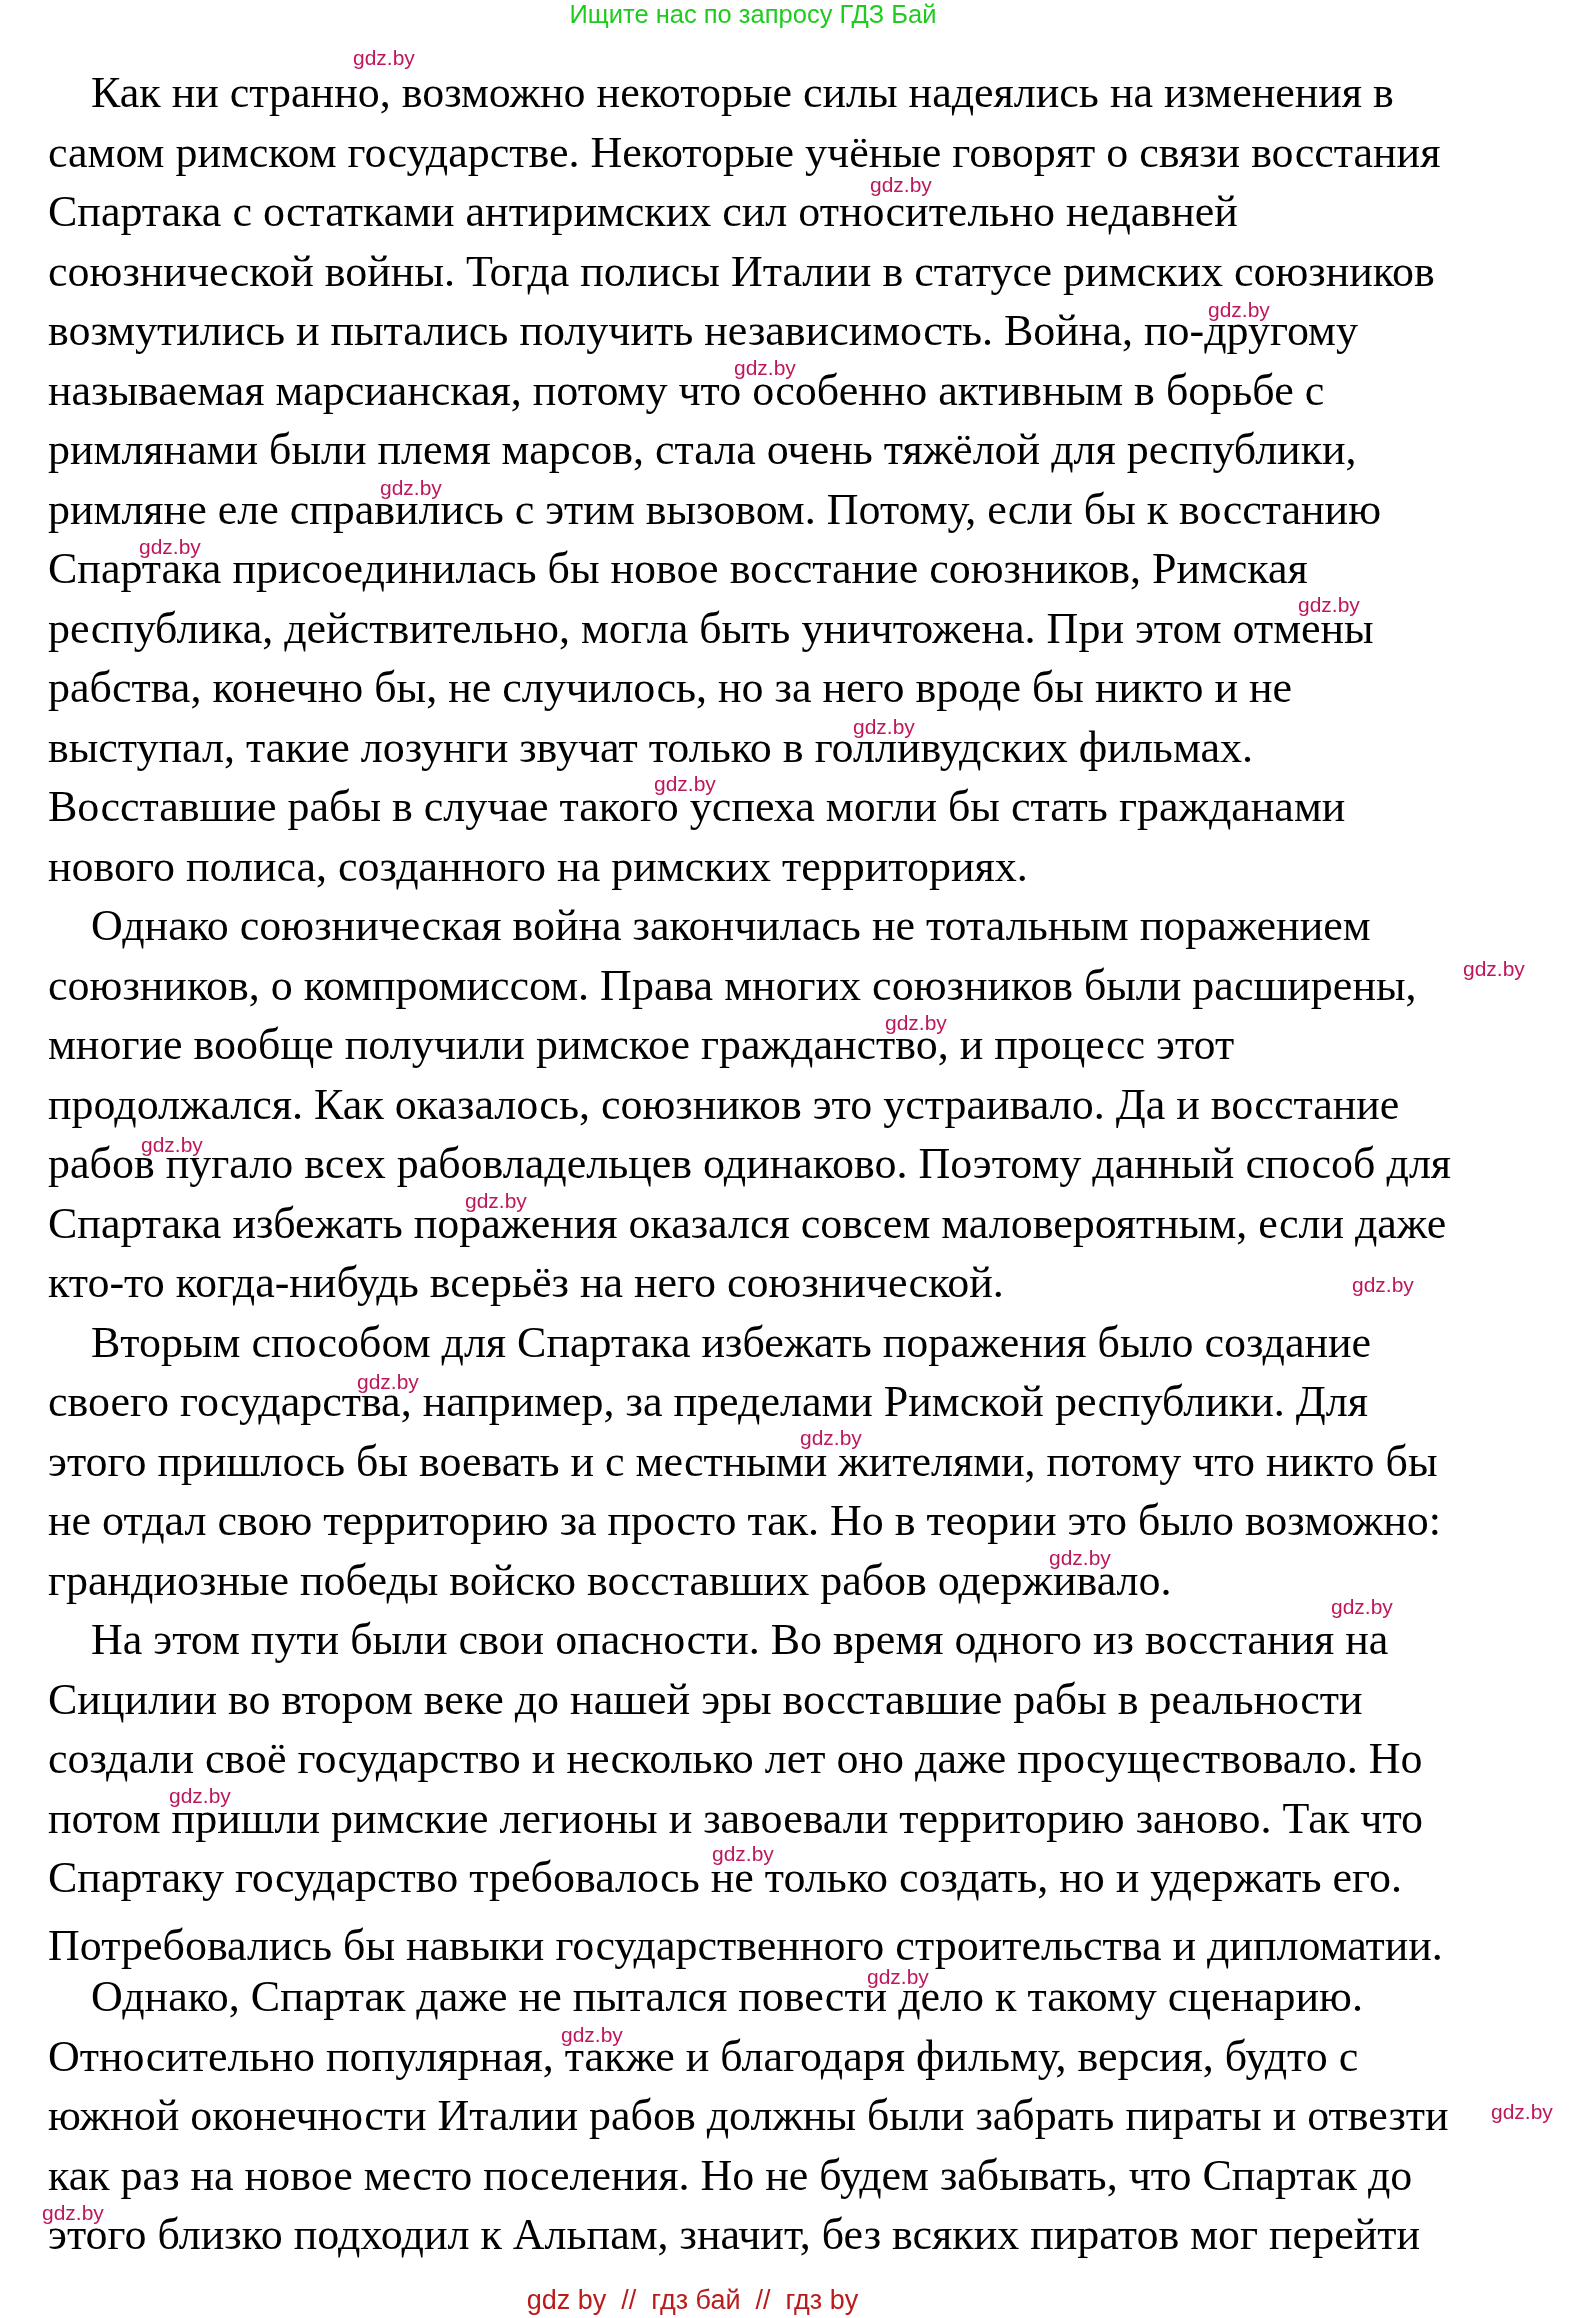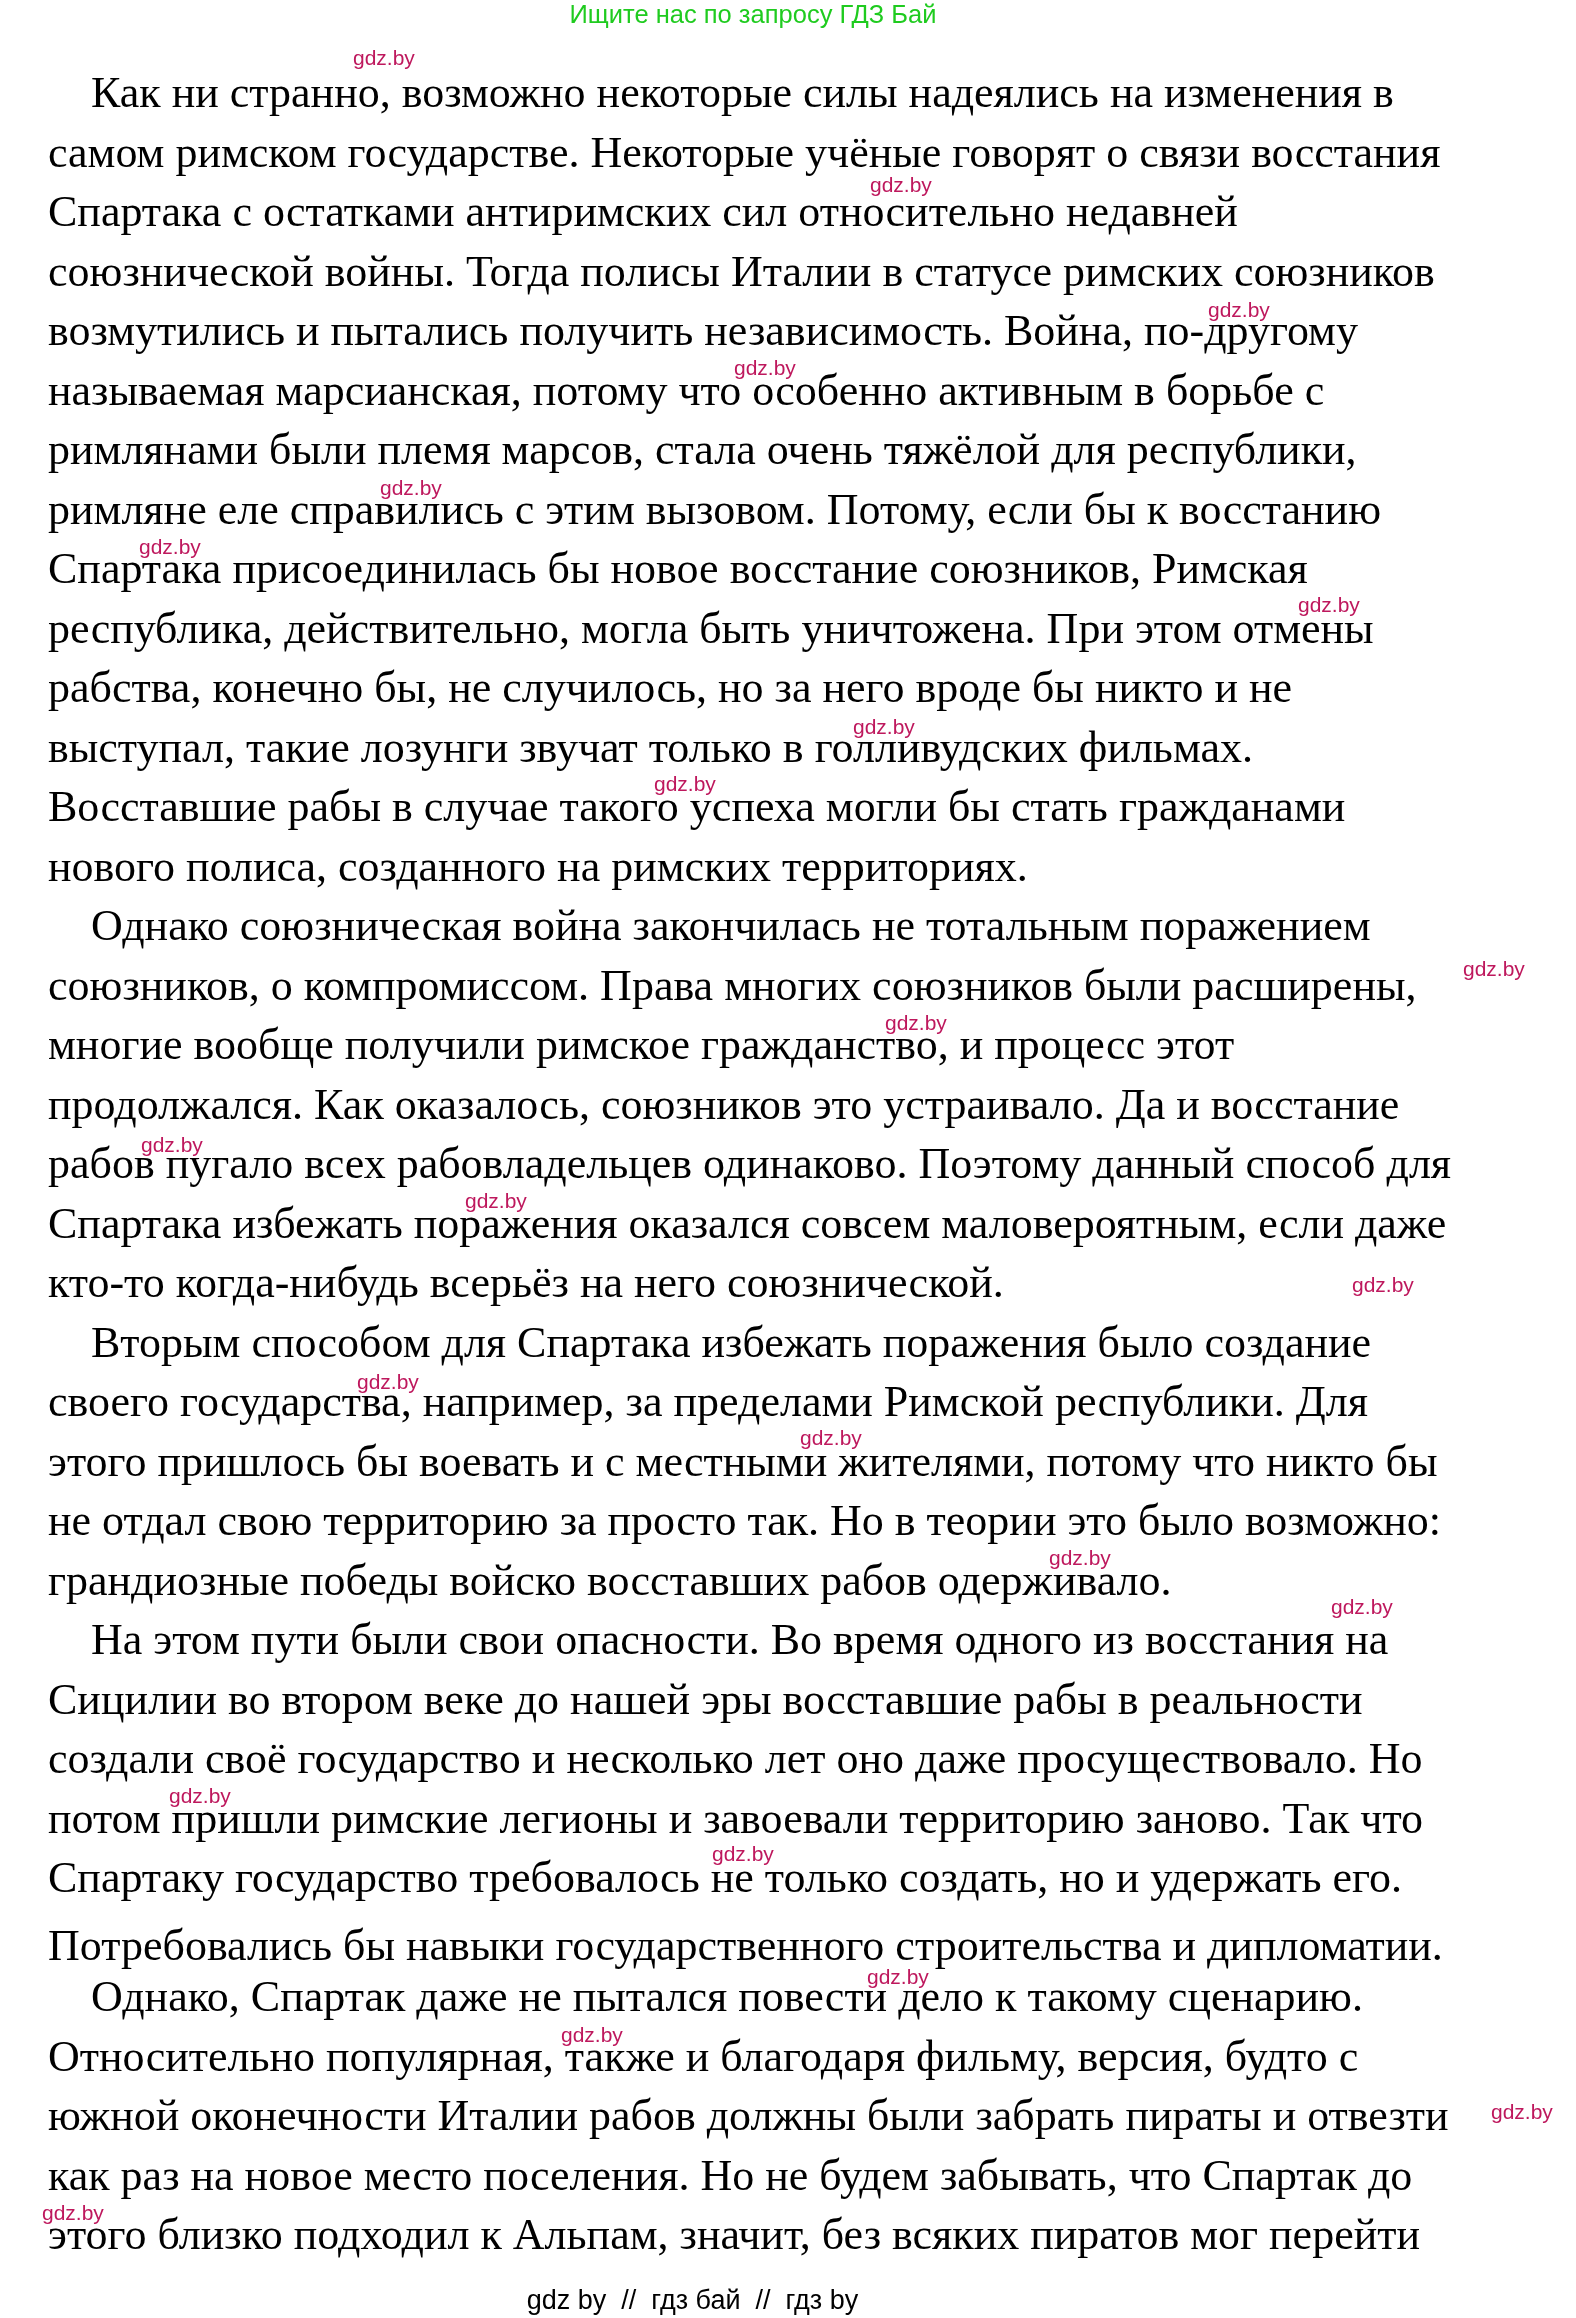--- a/index.html
+++ b/index.html
@@ -34,21 +34,21 @@
   }
   .site-footer {
     position: absolute;
     left: 0;
     top: 2283px;
     width: 1385px;
     text-align: center;
     font-family: "Liberation Sans", sans-serif;
     font-size: 27px;
     line-height: 34px;
-    color: #000000;
+    color: #b91c1c;
     white-space: pre;
   }
   .text-line {
     position: absolute;
     left: 48px;
     height: 59px;
     font-family: "Liberation Serif", serif;
     font-size: 44px;
     line-height: 59px;
     color: #000000;

